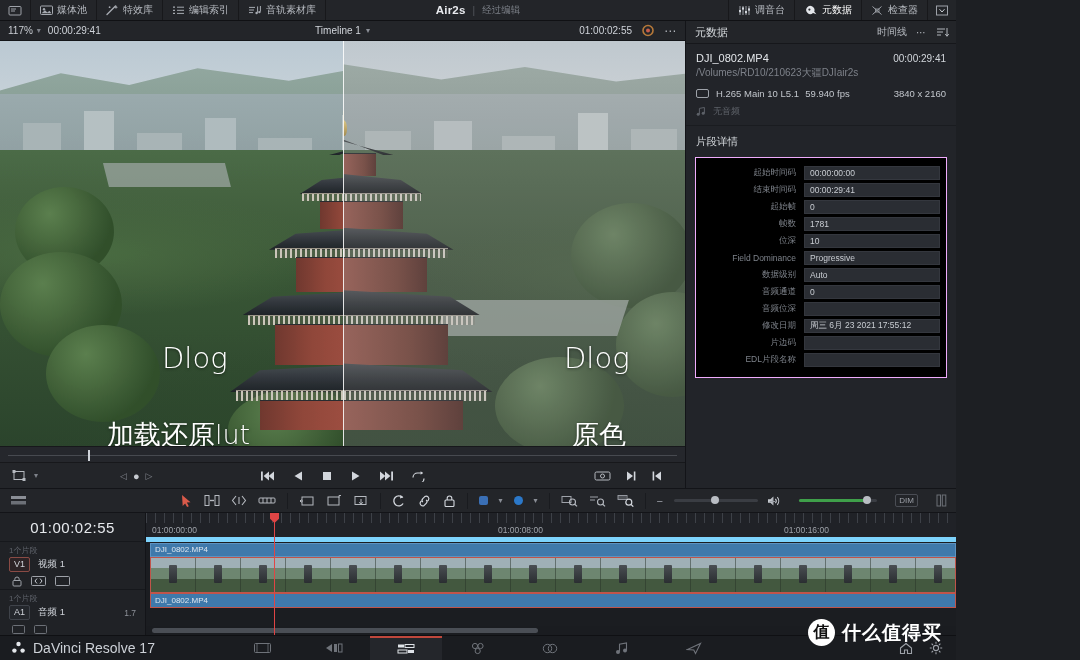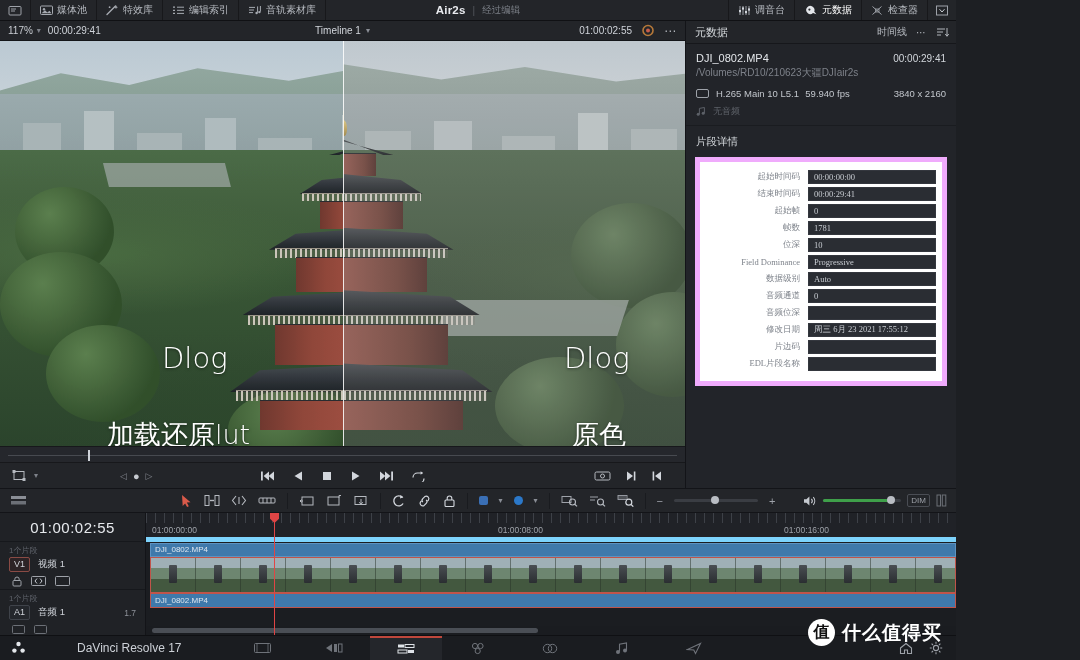--- a/index.html
+++ b/index.html
@@ -169,39 +169,39 @@
   .meta-clip { padding: 8px 10px 7px 10px; border-bottom: 1px solid #1a1c20; }
   .mc-row1 { display: flex; align-items: baseline; }
   .mc-name { font-size: 11px; color: #e3e6ea; }
   .mc-dur { margin-left: auto; font-size: 10px; color: #d3d7dc; }
   .mc-path { font-size: 10px; color: #7d8189; margin-top: 2px; }
   .mc-row2 { display: flex; align-items: center; margin-top: 8px; font-size: 9.5px; color: #c2c6cc; }
   .mc-row2 .codec { margin-left: 7px; }
   .mc-row2 .fps { margin-left: auto; margin-right: 44px; }
   .mc-row3 { display: flex; align-items: center; margin-top: 6px; font-size: 9px; color: #5d6168; gap: 7px; }
   .meta-sec { padding: 9px 10px 6px 10px; font-size: 10.5px; color: #d6dade; }
-  .meta-fields { margin: 2px 9px 0 9px; background: #ffffff; border: 5px solid #f0abfc; flex: 0 0 auto; padding: 7px 0 8px 0; font-family: Liberation Serif, serif; }
+  .meta-fields { margin: 2px 9px 0 9px; background: #000000; border: 1px solid #f0abfc; flex: 0 0 auto; padding: 7px 0 8px 0; }
   .frow { display: flex; align-items: center; height: 16px; margin-bottom: 1px; padding: 0 6px 0 0; }
   .flab { width: 108px; text-align: right; font-size: 8.5px; color: #7e838b; padding-right: 8px; flex: 0 0 108px; }
   .fval {
     flex: 1 1 auto; height: 14px; background: #2a2d33; border: 1px solid #34373e;
     font-size: 8.5px; color: #c9cdd3; display: flex; align-items: center; padding-left: 5px;
   }
 
   
   .tltoolbar {
     height: 25px; flex: 0 0 25px; background: #232529;
     border-top: 1px solid #131418; border-bottom: 1px solid #131418;
     display: flex; align-items: center; position: relative;
   }
   .tt-left { display: flex; align-items: center; padding-left: 10px; }
   .tt-center { position: absolute; left: 0; right: 0; display: flex; justify-content: center; align-items: center; gap: 0; }
   .tt-grp { display: flex; align-items: center; gap: 11px; padding: 0 11px; border-right: 1px solid #191b1f; height: 16px; }
   .tt-grp:last-child { border-right: none; }
-  .tt-right { margin-left: auto; display: flex; align-items: center; gap: 6px; padding-right: 9px; }
+  .tt-right { margin-left: auto; display: flex; align-items: center; gap: 18px; padding-right: 9px; }
   .vol { width: 78px; height: 3px; background: #3a3d43; position: relative; border-radius: 2px; }
   .vol .fill { position: absolute; left: 0; top: 0; bottom: 0; width: 84%; background: #3fa04a; border-radius: 2px; }
   .vol .knob { position: absolute; left: 82%; top: -3px; width: 8px; height: 8px; border-radius: 50%; background: #b9bdc3; }
   .dimbtn { font-size: 8px; color: #9da1a8; border: 1px solid #4a4d54; padding: 1px 3px; border-radius: 2px; }
   .swatch { width: 9px; height: 9px; border-radius: 2px; }
 
   
   .timeline { flex: 0 0 122px; display: flex; background: #1b1d21; min-height: 0; }
   .tlhead { width: 146px; flex: 0 0 146px; background: #202226; border-right: 1px solid #131418; }
   .tl-tc {
@@ -264,21 +264,21 @@
     position: absolute; left: 0; right: 0; bottom: 0; height: 9px; background: #1a1c20;
   }
   .hscroll .bar { position: absolute; left: 6px; width: 386px; top: 2px; height: 5px; background: #4a4e55; border-radius: 3px; }
 
   
   .bottom {
     height: 25px; flex: 0 0 25px; background: #1a1c20; border-top: 1px solid #0f1013;
     display: flex; align-items: center; position: relative;
   }
   .bb-left { display: flex; align-items: center; gap: 7px; padding-left: 11px; }
-  .bb-name { font-size: 12px; color: #cdd1d7; margin-left: 44px; }
+  .bb-name { font-size: 14px; color: #cdd1d7; }
   .bb-pages { position: absolute; left: 0; right: 0; display: flex; justify-content: center; align-items: center; gap: 0; }
   .pg {
     width: 72px; height: 25px; display: flex; align-items: center; justify-content: center;
     color: #6f737a;
   }
   .pg.active { color: #dfe3e8; background: #24262b; border-top: 2px solid #c0473c; }
   .bb-right { margin-left: auto; display: flex; align-items: center; gap: 16px; padding-right: 13px; color: #9da1a8; }
 
   
   .wm {

